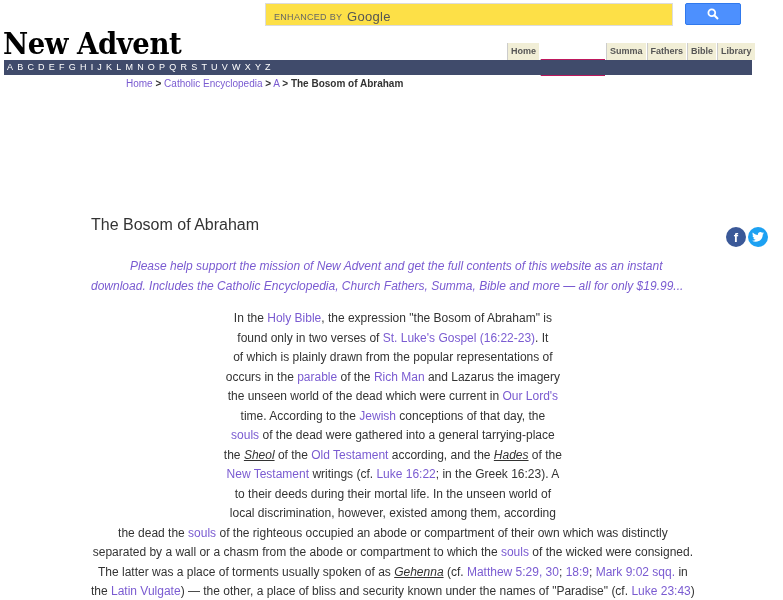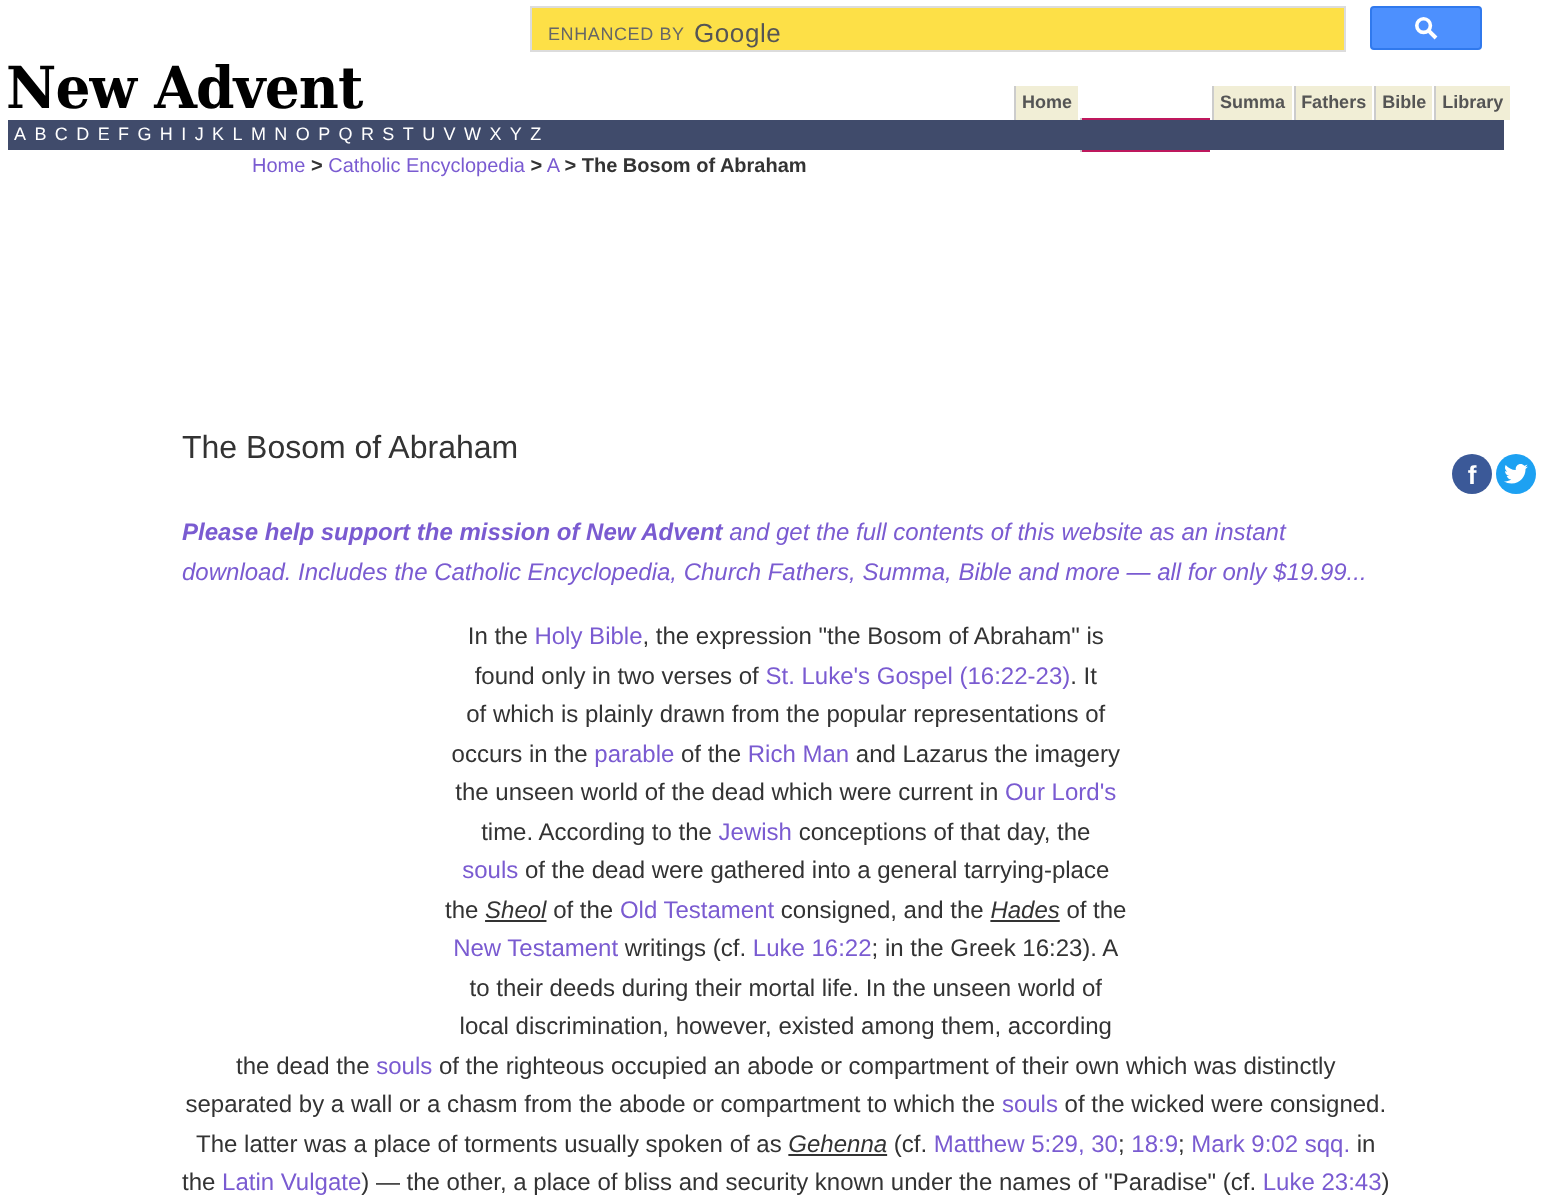--- a/index.html
+++ b/index.html
@@ -52,21 +52,21 @@
     .page-title { position: absolute; left: 91px; top: 216px; font-size: 16px; color: #333; }
 
     
     .social { position: absolute; left: 726px; top: 227px; display: flex; }
     .social .circ { width: 20px; height: 20px; border-radius: 50%; margin-right: 2px; display: flex; align-items: center; justify-content: center; color: #fff; font-weight: bold; font-size: 13px; }
     .fb { background: #3b5998; }
     .tw { background: #1da1f2; }
 
     
     .support { position: absolute; left: 91px; top: 257px; width: 600px; font-size: 12px; line-height: 19.5px; color: #7a5bd1; font-style: italic; }
-    .support b { font-weight: bold; }
+    .support b { font-weight: normal; margin-left: 39px; }
 
     
     .body-text { position: absolute; left: 91px; top: 309px; font-size: 12px; line-height: 19.5px; color: #333; }
     .body-text .line { white-space: nowrap; height: 19.5px; text-align: center; }
     .body-text a { color: #7a5bd1; }
     .body-text i { font-style: italic; text-decoration: underline; }
   </style>
 </head>
 <body>
 
@@ -149,21 +149,21 @@
 </div>
 
 <div class="body-text">
   <div class="line"><span>In the </span><a>Holy Bible</a><span>, the expression "the Bosom of Abraham" is</span></div>
   <div class="line"><span>found only in two verses of </span><a>St. Luke's Gospel (16:22-23)</a><span>. It</span></div>
   <div class="line"><span>of which is plainly drawn from the popular representations of</span></div>
   <div class="line"><span>occurs in the </span><a>parable</a><span> of the </span><a>Rich Man</a><span> and Lazarus the imagery</span></div>
   <div class="line"><span>the unseen world of the dead which were current in </span><a>Our Lord's</a></div>
   <div class="line"><span>time. According to the </span><a>Jewish</a><span> conceptions of that day, the</span></div>
   <div class="line"><a>souls</a><span> of the dead were gathered into a general tarrying-place</span></div>
-  <div class="line"><span>the </span><i>Sheol</i><span> of the </span><a>Old Testament</a><span> consigned, and the </span><i>Hades</i><span> of the</span></div>
+  <div class="line"><span>the </span><i>Sheol</i><span> of the </span><a>Old Testament</a><span> according, and the </span><i>Hades</i><span> of the</span></div>
   <div class="line"><a>New Testament</a><span> writings (cf. </span><a>Luke 16:22</a><span>; in the Greek 16:23). A</span></div>
   <div class="line"><span>to their deeds during their mortal life. In the unseen world of</span></div>
   <div class="line"><span>local discrimination, however, existed among them, according</span></div>
   <div class="line"><span>the dead the </span><a>souls</a><span> of the righteous occupied an abode or compartment of their own which was distinctly</span></div>
   <div class="line"><span>separated by a wall or a chasm from the abode or compartment to which the </span><a>souls</a><span> of the wicked were consigned.</span></div>
   <div class="line"><span>The latter was a place of torments usually spoken of as </span><i>Gehenna</i><span> (cf. </span><a>Matthew 5:29, 30</a><span>; </span><a>18:9</a><span>; </span><a>Mark 9:02 sqq.</a><span> in</span></div>
   <div class="line"><span>the </span><a>Latin Vulgate</a><span>) — the other, a place of bliss and security known under the names of "Paradise" (cf. </span><a>Luke 23:43</a><span>)</span></div>
 </div>
 
 </body></html>

